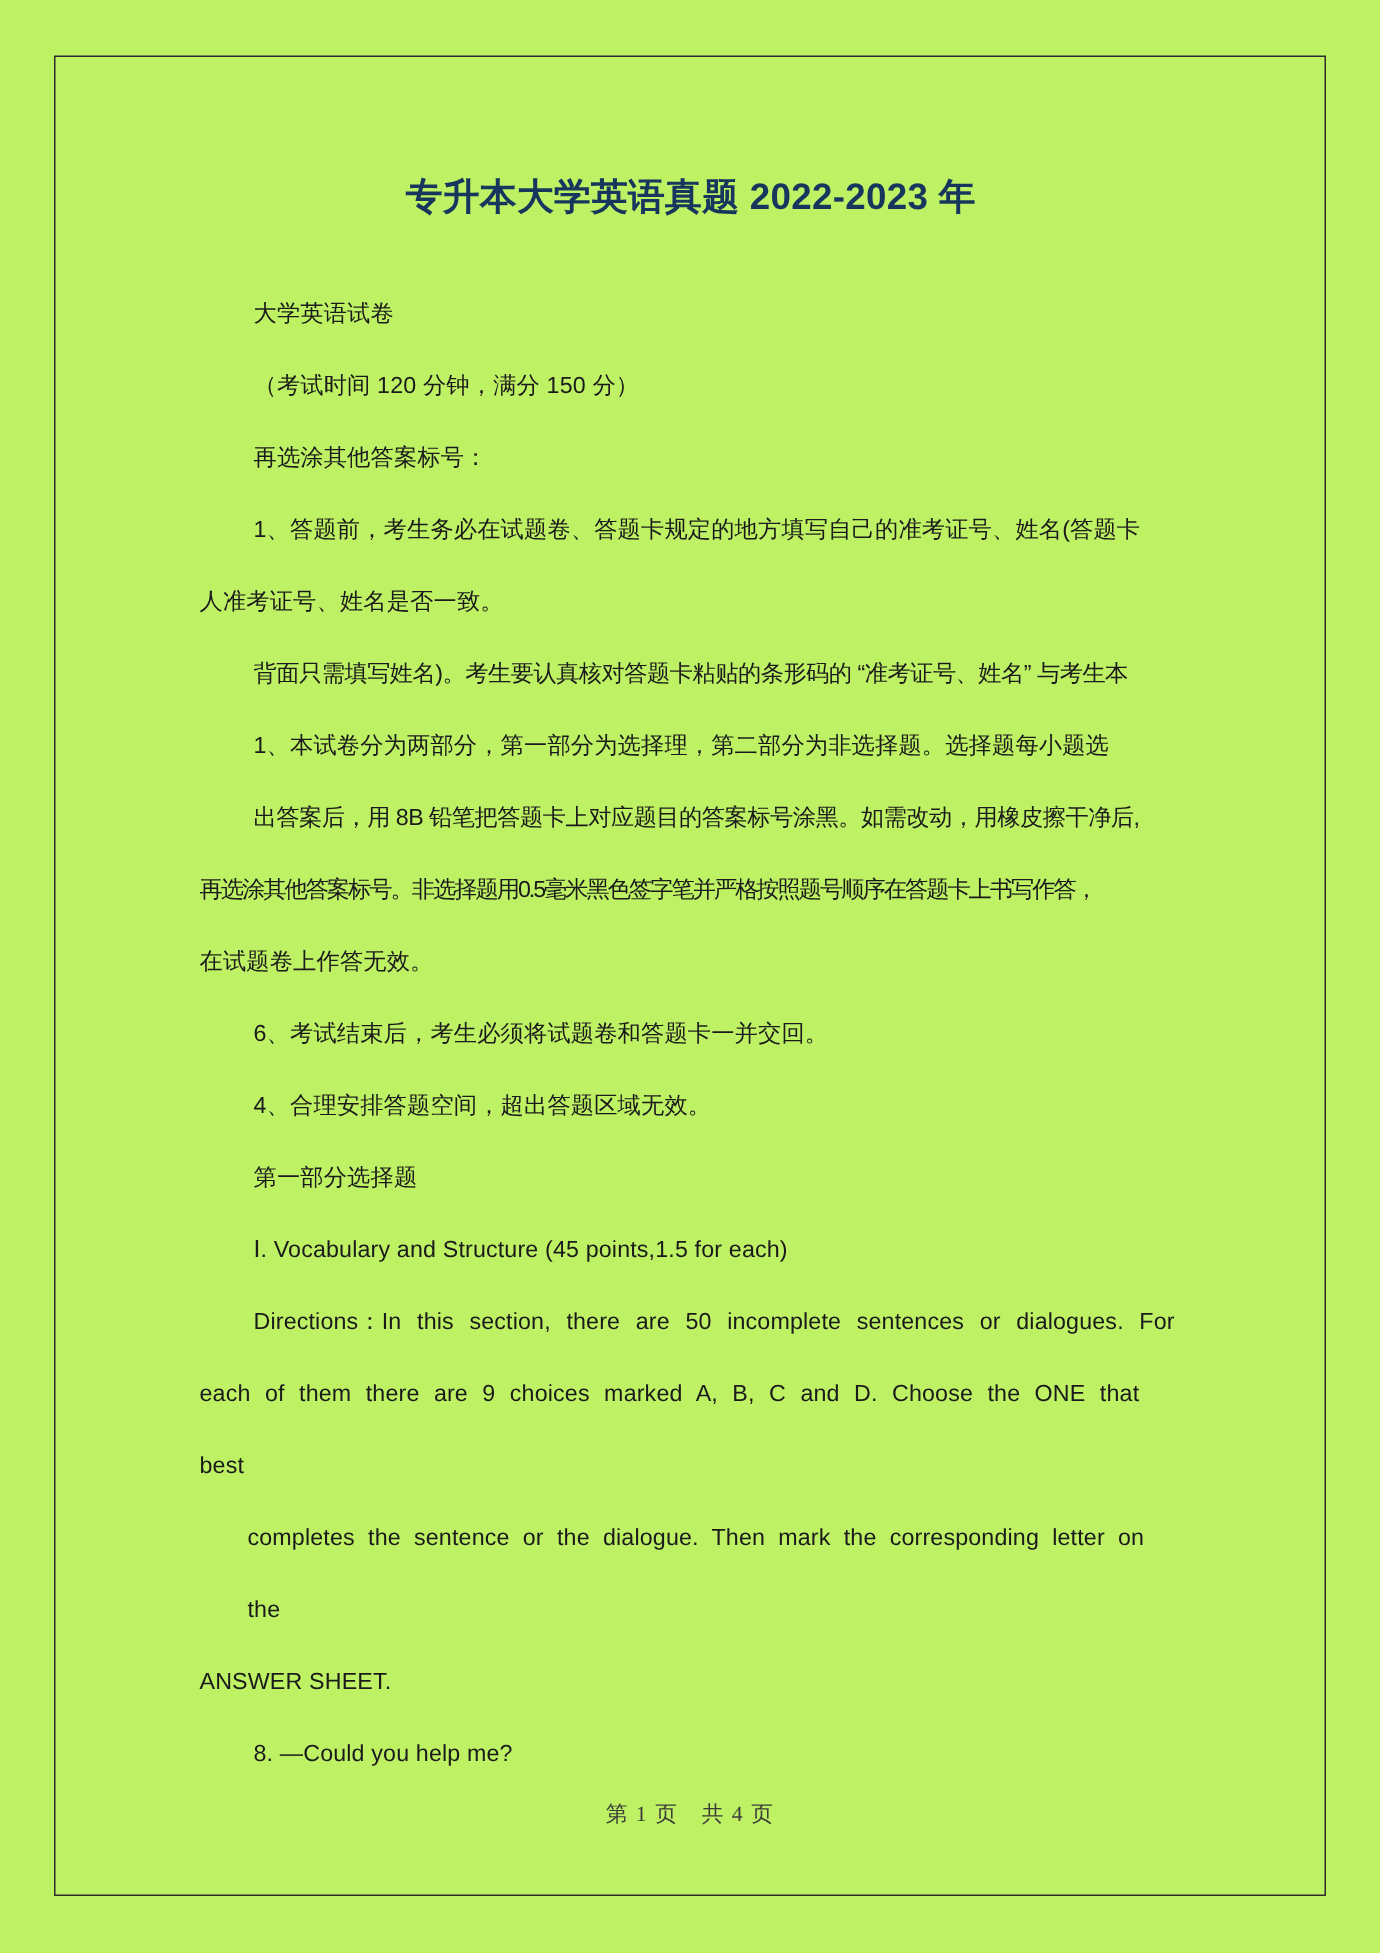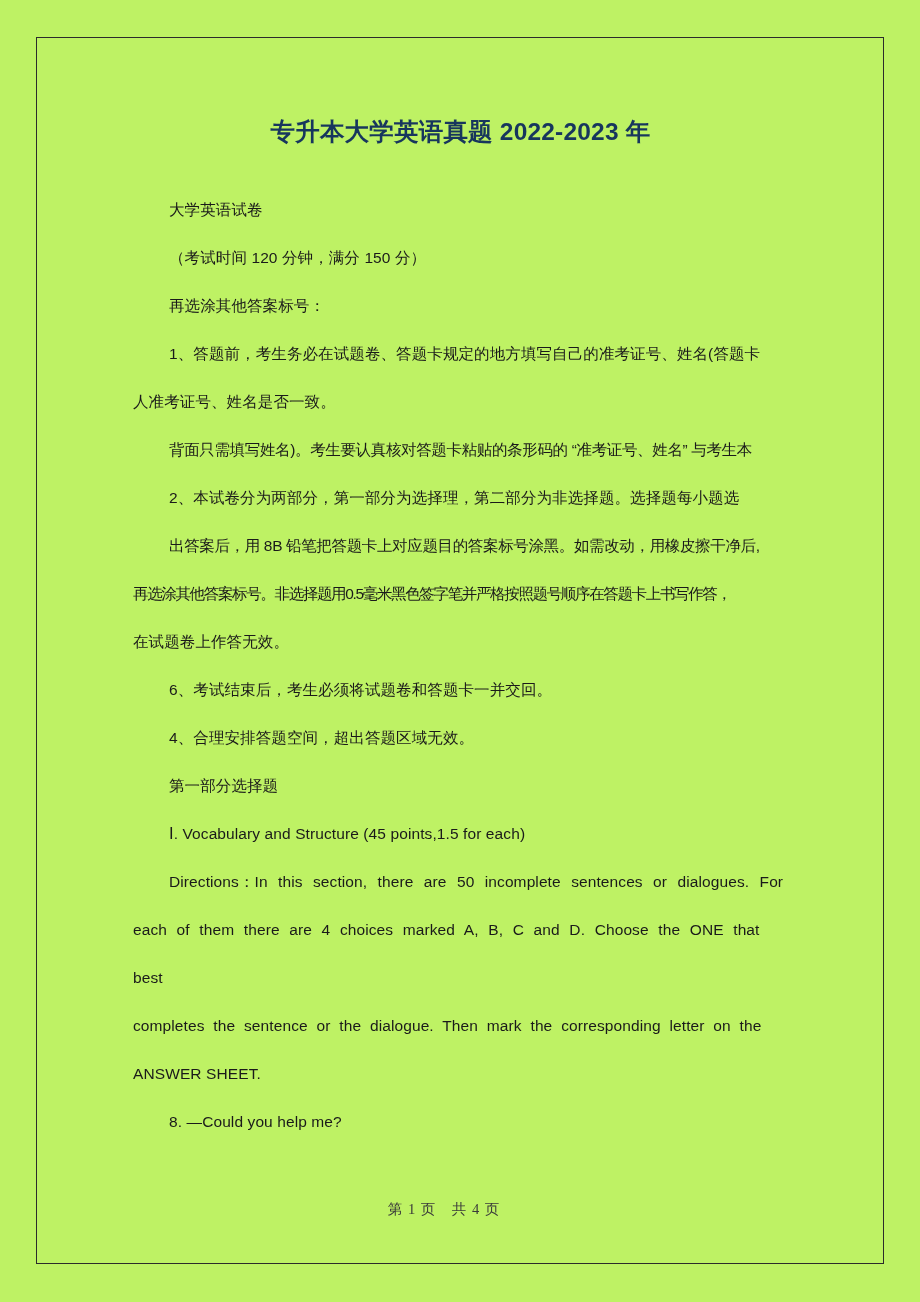--- a/index.html
+++ b/index.html
@@ -64,27 +64,28 @@
   }
   
   p.line.just {
     word-spacing: 6.0px;
   }
   p.line.just2 {
     word-spacing: 5.2px;
   }
   p.line.just3 {
     word-spacing: 4.4px;
+    margin-left: 32px;
   }
   .blank-line {
     display: inline-block;
   }
   .footer {
     position: absolute;
-    left: 20px;
+    left: 36px;
     top: 1200px;
     width: 848px;
     text-align: center;
     font-family: "Liberation Serif", "DejaVu Serif", serif;
     font-size: 14.5px;
     color: #3a3a3a;
     letter-spacing: 1px;
   }
 </style>
 </head>
@@ -104,35 +105,35 @@
       <p class="line indent">大学英语试卷</p>
 
       <p class="line indent">（考试时间 120 分钟，满分 150 分）</p>
 
       <p class="line indent">再选涂其他答案标号：</p>
 
       <p class="line indent">1、答题前，考生务必在试题卷、答题卡规定的地方填写自己的准考证号、姓名(答题卡</p>
       <p class="line">人准考证号、姓名是否一致。</p>
       <p class="line indent tight">背面只需填写姓名)。考生要认真核对答题卡粘贴的条形码的 “准考证号、姓名” 与考生本</p>
 
-      <p class="line indent">2、本试卷分为两部分，第一部分为选择理，第二部分为非选择题。选择题每小题选</p>
+      <p class="line indent">1、本试卷分为两部分，第一部分为选择理，第二部分为非选择题。选择题每小题选</p>
       <p class="line indent tight">出答案后，用 8B 铅笔把答题卡上对应题目的答案标号涂黑。如需改动，用橡皮擦干净后,</p>
       <p class="line" style="letter-spacing:-1.35px;">再选涂其他答案标号。非选择题用0.5毫米黑色签字笔并严格按照题号顺序在答题卡上书写作答，</p>
       <p class="line">在试题卷上作答无效。</p>
 
       <p class="line indent">6、考试结束后，考生必须将试题卷和答题卡一并交回。</p>
 
       <p class="line indent">4、合理安排答题空间，超出答题区域无效。</p>
 
       <p class="line indent">第一部分选择题</p>
 
       <p class="line indent en">Ⅰ. Vocabulary and Structure (45 points,1.5 for each)</p>
 
       <p class="line indent en just">Directions：In this section, there are 50 incomplete sentences or dialogues. For</p>
-      <p class="line en just2">each of them there are 4 choices marked A, B, C and D. Choose the ONE that best</p>
+      <p class="line en just2">each of them there are 9 choices marked A, B, C and D. Choose the ONE that best</p>
       <p class="line en just3">completes the sentence or the dialogue. Then mark the corresponding letter on the</p>
       <p class="line en">ANSWER SHEET.</p>
 
       <p class="line indent en">8. —Could you help me?</p>
 
       <p class="line en">
         <span class="blank-line">
           
         </span>
       </p>

